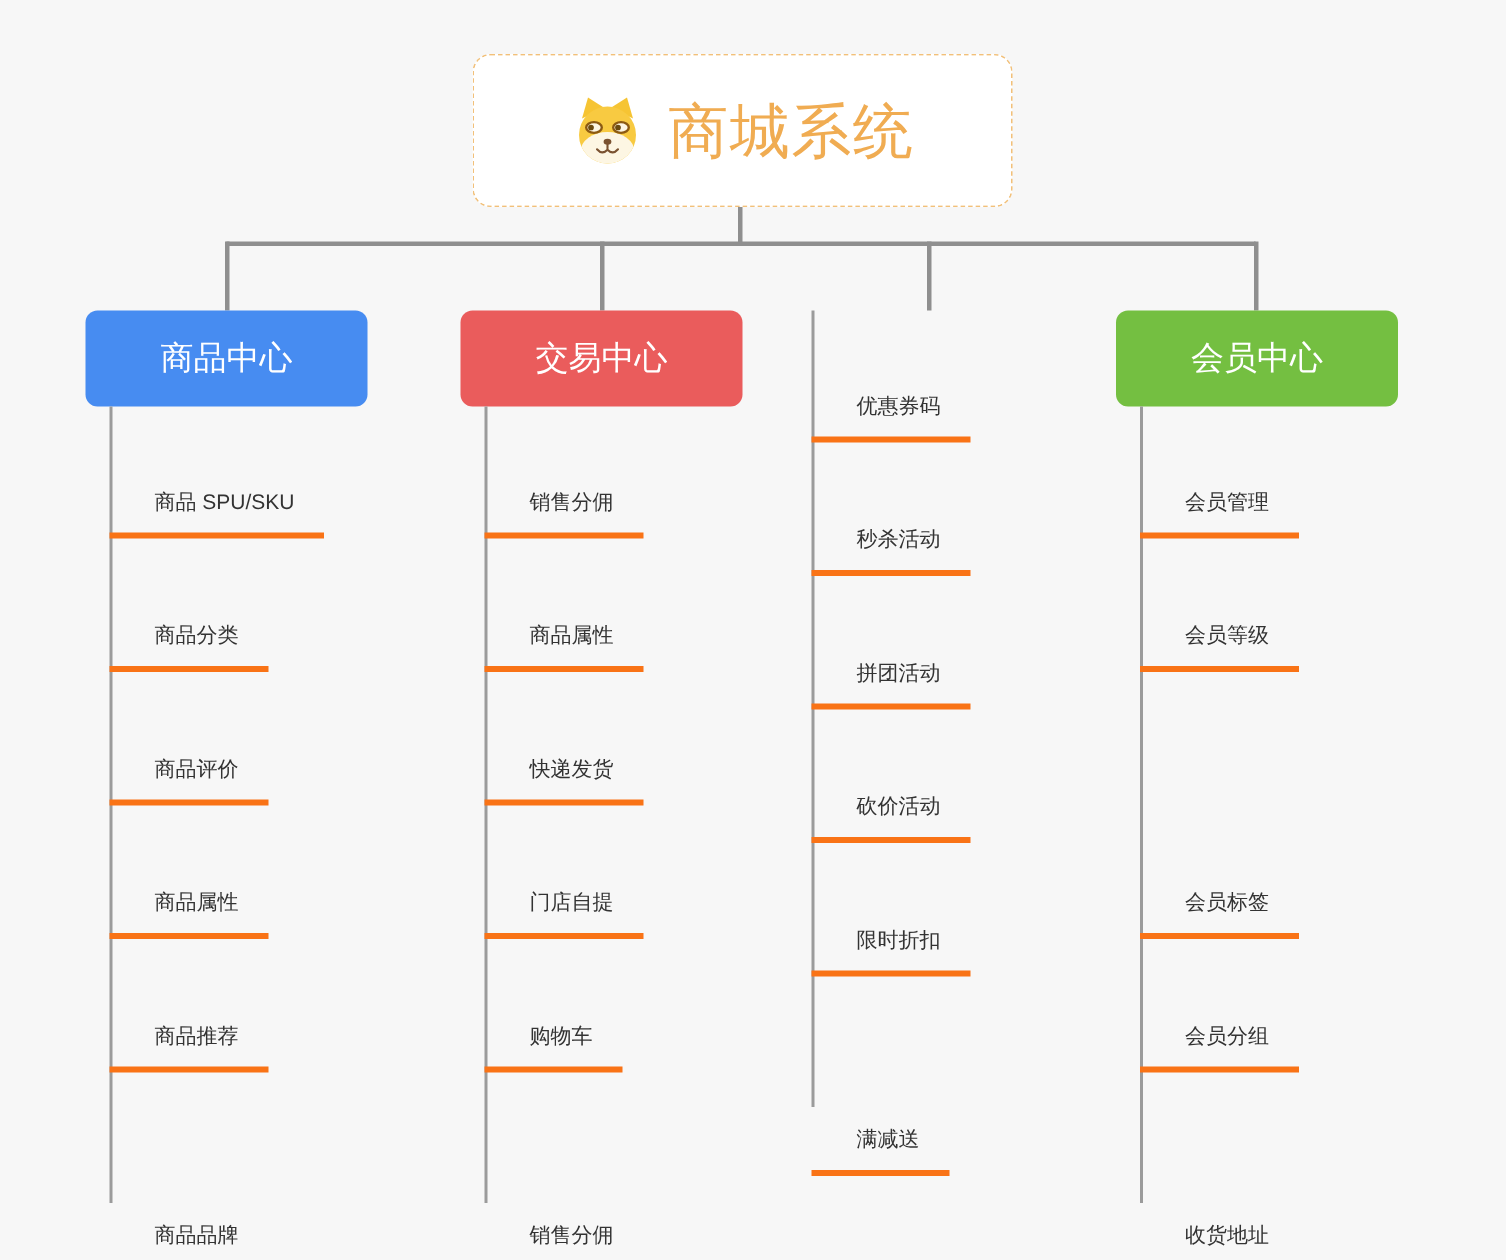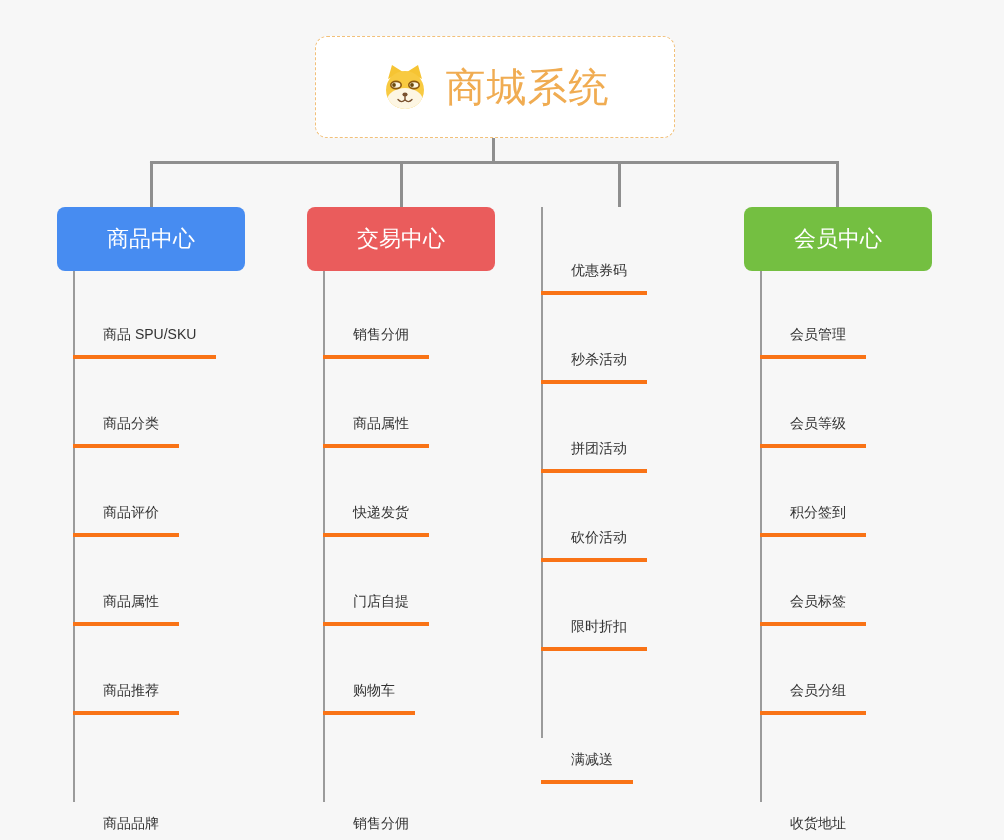--- a/index.html
+++ b/index.html
@@ -149,20 +149,19 @@
   </div>
 
   <div class="branch c3">
     <div class="branch-box" style="background-color: rgb(116, 191, 65);">
       <span>会员中心</span>
     </div>
     <div class="items">
       <div class="spine"></div>
       <div class="item r0">会员管理</div>
       <div class="item r1">会员等级</div>
-      <div class="item r2">积分签到</div>
       <div class="item r3">会员标签</div>
       <div class="item r4">会员分组</div>
       <div class="item r5">收货地址</div>
     </div>
   </div>
 
 </div>
 
 </body></html>

